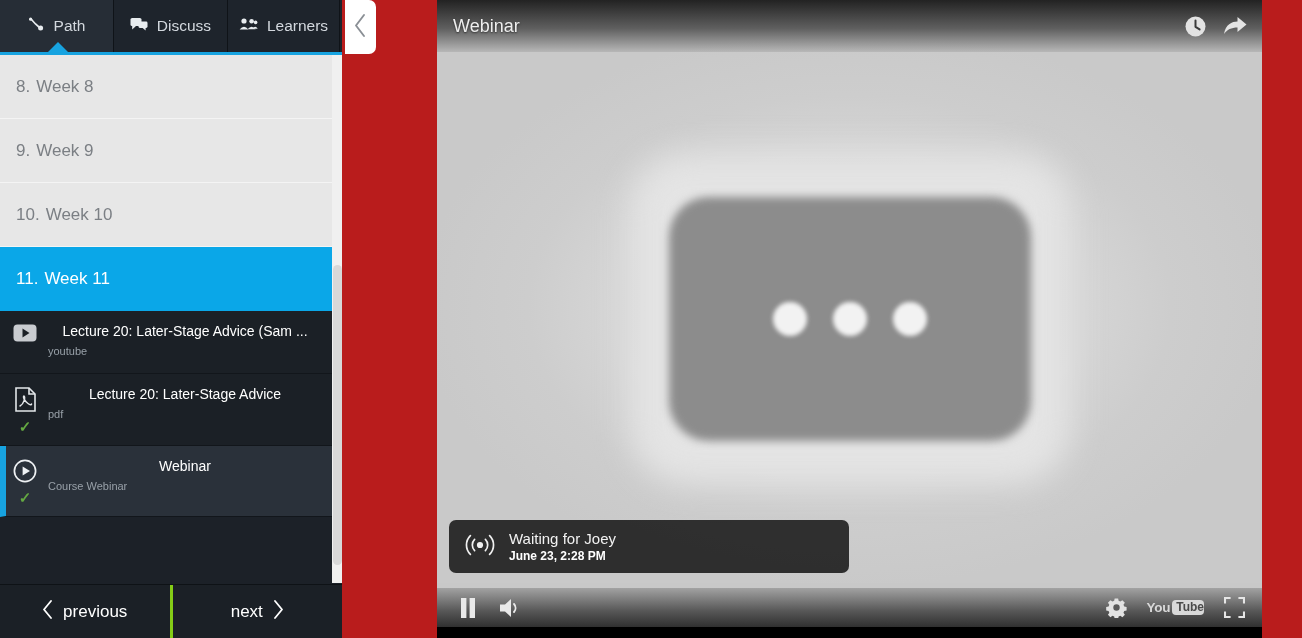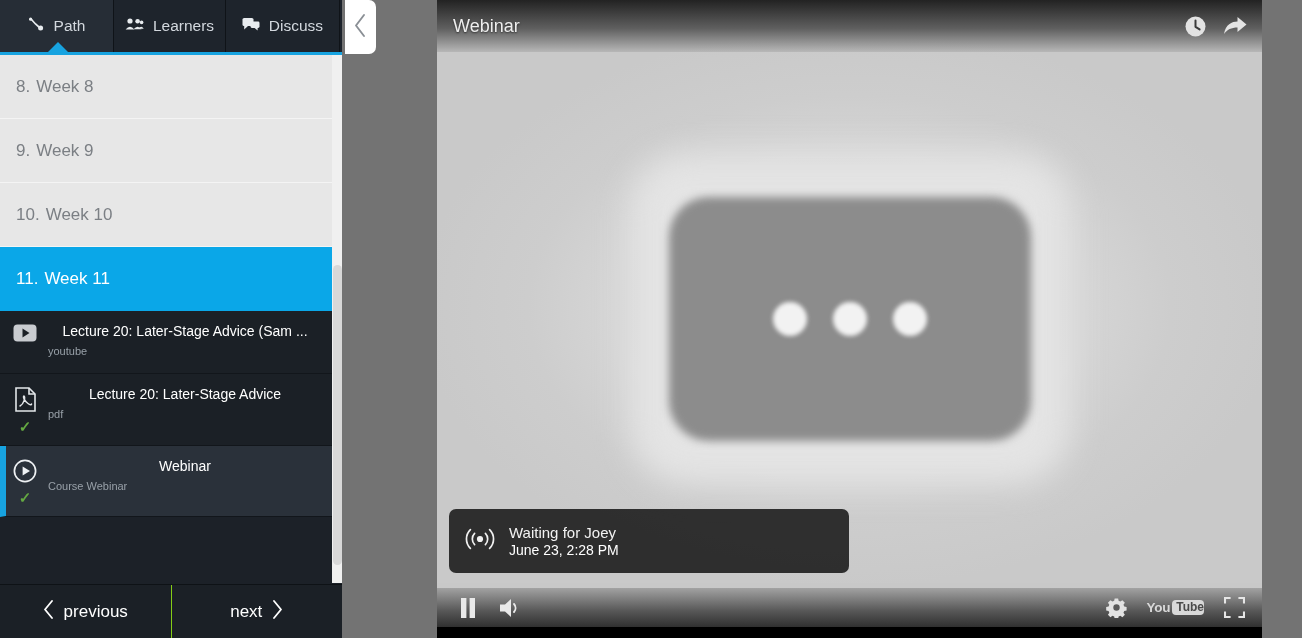--- a/index.html
+++ b/index.html
@@ -9,21 +9,21 @@
     width: 1302px;
     height: 638px;
     overflow: hidden;
     font-family: "Liberation Sans", sans-serif;
   }
 
   #app {
     position: relative;
     width: 1302px;
     height: 638px;
-    background: #737373;
+    background: #b91c1c;
   }
 
   
   .sidebar {
     position: absolute;
     left: 0; top: 0;
     width: 342px;
     height: 638px;
     background: #1c2128;
     overflow: hidden;
@@ -184,21 +184,21 @@
   .botnav-btn {
     flex: 1 1 50%;
     display: flex;
     align-items: center;
     justify-content: center;
     gap: 10px;
     color: #ffffff;
     font-size: 17px;
     cursor: pointer;
   }
-  .botnav-btn.prev { border-right: 1px solid #84cc16; }
+  .botnav-btn.prev { border-right: 3px solid #84cc16; }
 
   
   .player {
     position: absolute;
     left: 437px; top: 0;
     width: 825px; height: 638px;
     background: #cfcfcf;
     overflow: hidden;
   }
   .video-canvas {
@@ -252,32 +252,32 @@
     flex: 1 1 auto;
     text-shadow: 0 1px 2px rgba(0,0,0,.55);
   }
   .header-icons { display: flex; align-items: center; gap: 16px; }
   .hdr-icon { cursor: pointer; display: flex; align-items: center; }
 
   .toast {
     position: absolute;
     left: 12px; bottom: 65px;
     width: 400px;
-    height: 64px;
+    height: 53px;
     box-sizing: border-box;
     background: rgba(34,34,34,.93);
     border-radius: 7px;
     display: flex;
     align-items: center;
     gap: 14px;
     padding: 0 16px;
   }
   .toast-texts { display: flex; flex-direction: column; justify-content: center; }
   .toast-title { color: #f2f2f2; font-size: 15px; line-height: 19px; }
-  .toast-sub { color: #ffffff; font-size: 14px; line-height: 17px; font-weight: normal; }
+  .toast-sub { color: #ffffff; font-size: 12px; line-height: 17px; font-weight: bold; }
 
   .ctrlbar {
     position: absolute;
     left: 0; bottom: 11px;
     width: 825px; height: 39px;
     background: linear-gradient(to bottom, rgba(130,130,130,.55) 0%, rgba(70,70,70,.88) 60%, rgba(40,40,40,.95) 100%);
     display: flex;
     align-items: center;
     padding: 0 17px 0 22px;
     box-sizing: border-box;
@@ -334,46 +334,46 @@
 
       <div class="tab path">
         <span class="tab-icon">
           <svg width="17" height="15" viewBox="0 0 17 15">
             <path d="M3 2 L7.5 7 L11.5 10.5" stroke="#e8ecef" stroke-width="1.7" fill="none" stroke-linecap="round"></path>
             <circle cx="2.6" cy="2.2" r="1.6" fill="#e8ecef"></circle>
             <circle cx="12.6" cy="11" r="2.5" fill="#e8ecef"></circle>
           </svg>
         </span>
         <span class="tab-label">Path</span>
+      </div>
+
+      <div class="tab discuss">
+        <span class="tab-icon">
+          <svg width="18" height="15" viewBox="0 0 18 15">
+            <rect x="0.5" y="1" width="11" height="8" rx="1.6" fill="#e8ecef"></rect>
+            <path d="M2.2 8.6 L2.2 12.4 L6 9.1 z" fill="#e8ecef"></path>
+            <rect x="8.5" y="4.6" width="9" height="6.4" rx="1.4" fill="#e8ecef"></rect>
+            <path d="M15.6 10.6 L15.6 13.6 L12.6 11 z" fill="#e8ecef"></path>
+          </svg>
+        </span>
+        <span class="tab-label">Discuss</span>
       </div>
 
       <div class="tab learners">
         <span class="tab-icon">
           <svg width="19" height="14" viewBox="0 0 19 14">
             <circle cx="5" cy="4" r="2.6" fill="#e8ecef"></circle>
             <circle cx="12.6" cy="4.2" r="2.3" fill="#e8ecef"></circle>
             <circle cx="16.6" cy="5.4" r="1.8" fill="#e8ecef"></circle>
             <path d="M0.6 12.5 q4.4 -5.6 8.8 0 z" fill="#e8ecef"></path>
             <path d="M8.6 12.2 q4 -5.1 8 0 z" fill="#e8ecef"></path>
             <path d="M13.4 11.8 q3 -4 5.3 0 z" fill="#e8ecef"></path>
           </svg>
         </span>
         <span class="tab-label">Learners</span>
-      </div>
-
-      <div class="tab discuss">
-        <span class="tab-icon">
-          <svg width="18" height="15" viewBox="0 0 18 15">
-            <rect x="0.5" y="1" width="11" height="8" rx="1.6" fill="#e8ecef"></rect>
-            <path d="M2.2 8.6 L2.2 12.4 L6 9.1 z" fill="#e8ecef"></path>
-            <rect x="8.5" y="4.6" width="9" height="6.4" rx="1.4" fill="#e8ecef"></rect>
-            <path d="M15.6 10.6 L15.6 13.6 L12.6 11 z" fill="#e8ecef"></path>
-          </svg>
-        </span>
-        <span class="tab-label">Discuss</span>
       </div>
 
       <div class="tab-pointer"></div>
     </div>
 
     <div class="list">
 
       <div class="week-item">
         <span class="week-num">8.</span>
         <span>Week 8</span>

